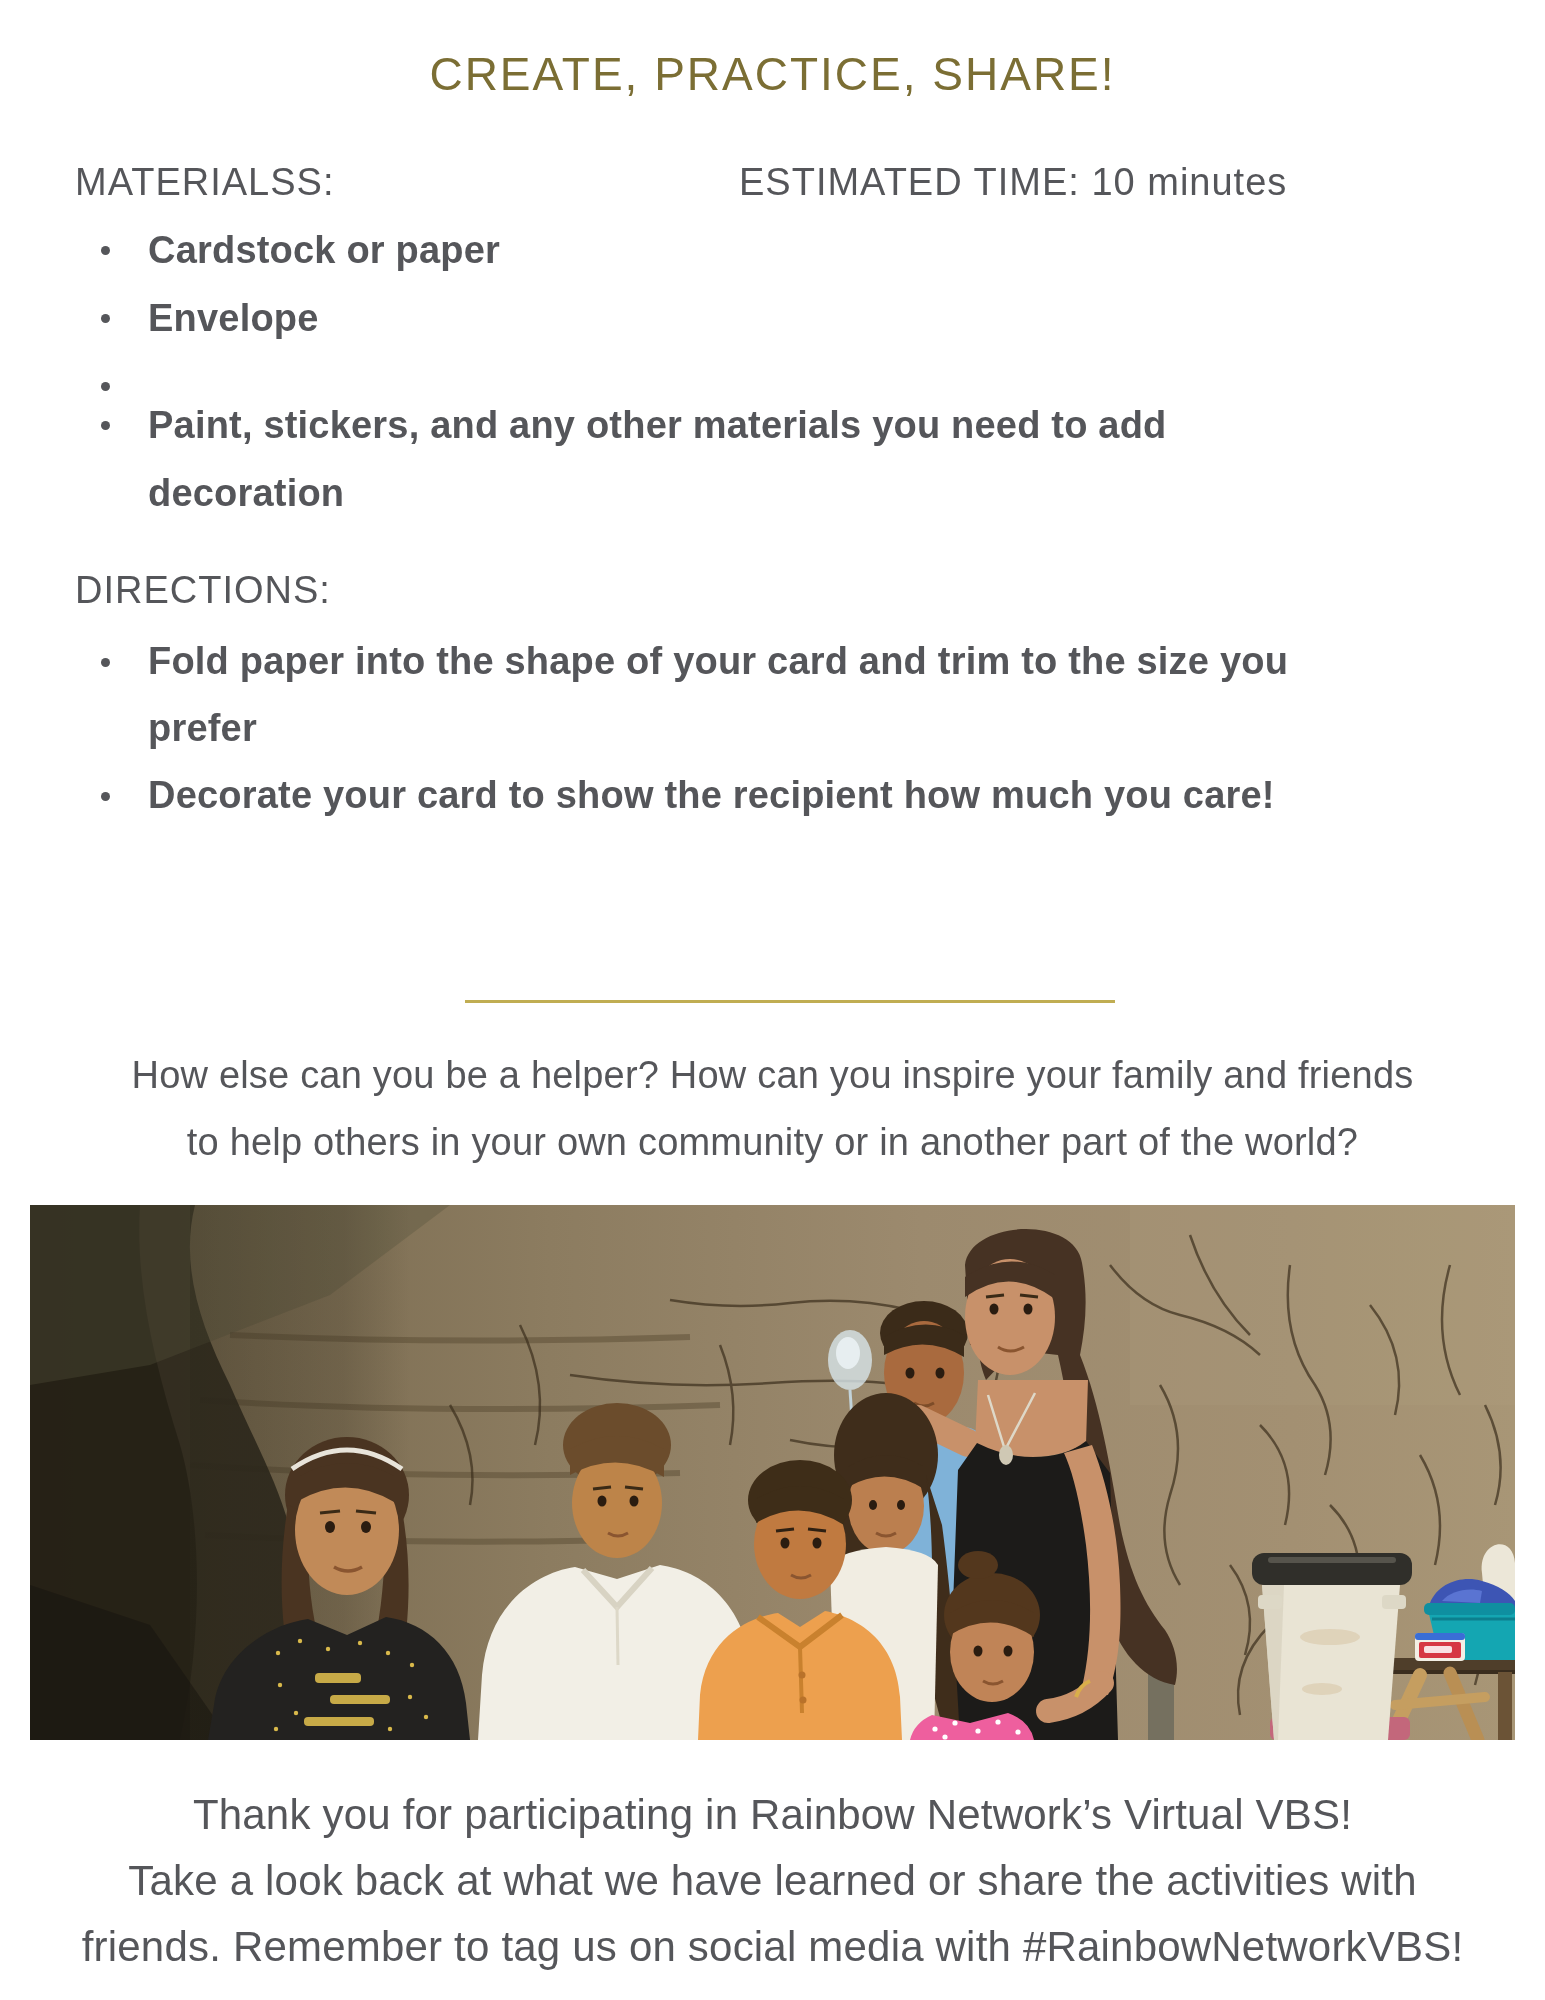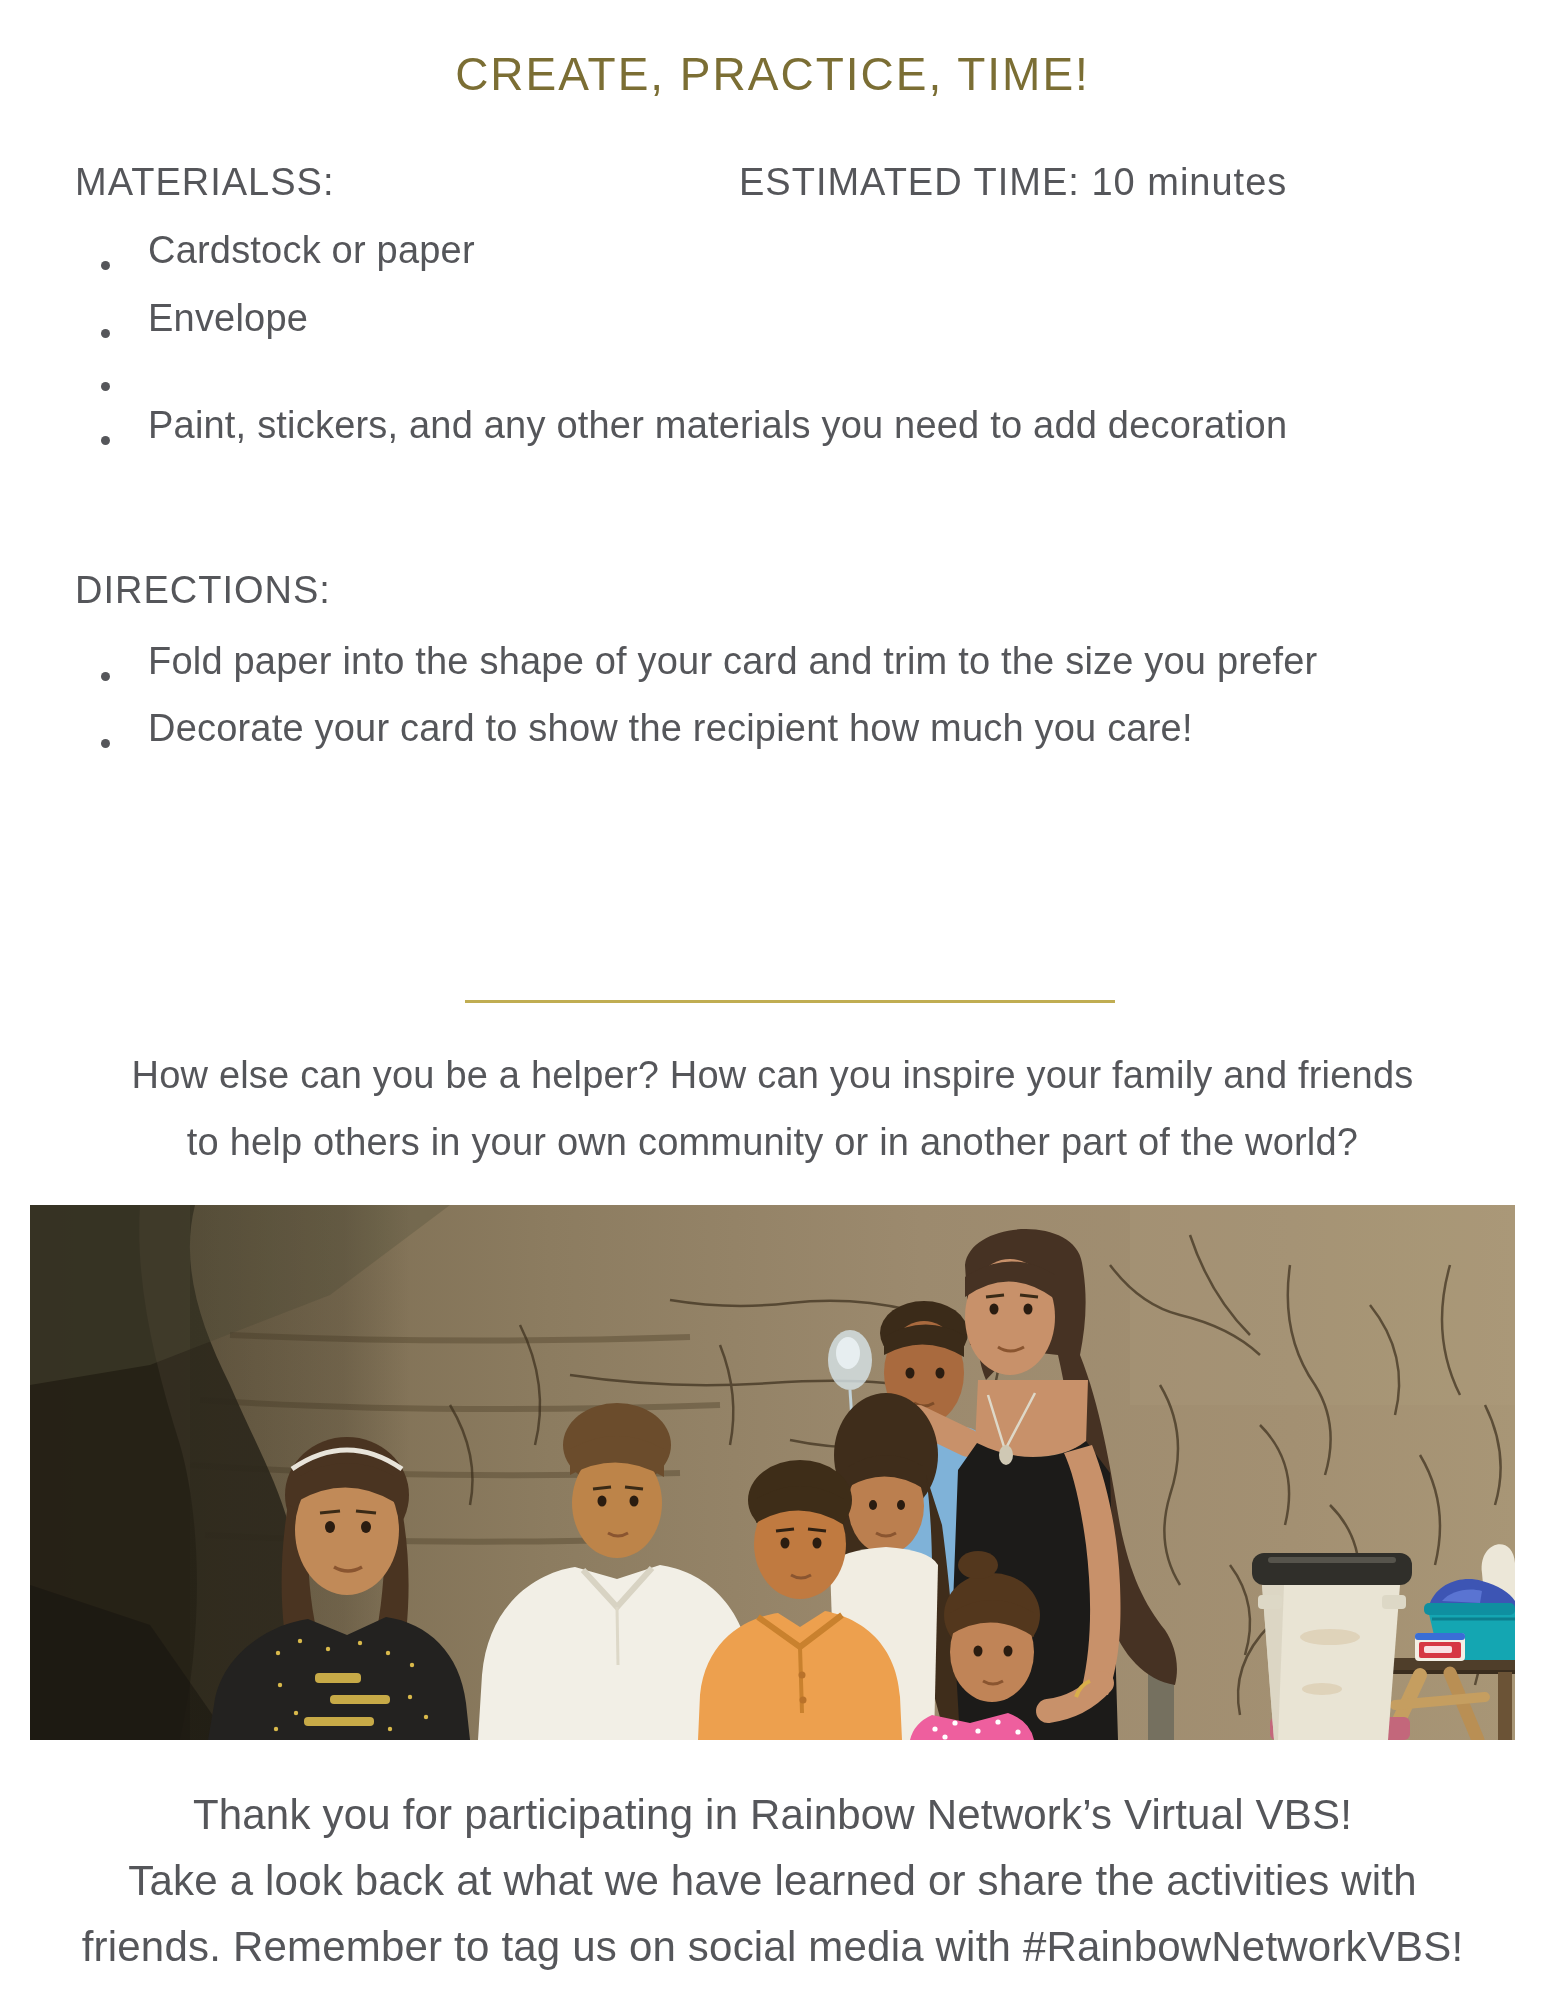--- a/index.html
+++ b/index.html
@@ -37,21 +37,21 @@
   .directions-heading { left: 75px; top: 556px; }
   .list {
     position: absolute;
     left: 75px;
     margin: 0; padding: 0;
     list-style: none;
     width: 1420px;
   }
   .materials-list { top: 216px; }
   .directions-list { top: 628px; }
-  .list li { display: flex; align-items: center; }
+  .list li { display: flex; align-items: flex-start; font-weight: bold; }
   .bullet {
     flex: none;
     width: 9px; height: 9px;
     border-radius: 50%;
     background: #55565a;
     margin: 30px 38px 0 26px;
   }
   .li-text {
     font-size: 38px;
     letter-spacing: 0.2px;
@@ -93,21 +93,21 @@
     letter-spacing: 0.2px;
     line-height: 66px;
     color: #55565a;
   }
 </style>
 </head>
 <body>
 
 <div class="page">
 
-  <h1 class="title">CREATE, PRACTICE, TIME!</h1>
+  <h1 class="title">CREATE, PRACTICE, SHARE!</h1>
 
   <div class="h-label materials-heading">MATERIALSS:</div>
   <div class="h-label estimated-time">ESTIMATED TIME: 10 minutes</div>
 
   <ul class="list materials-list">
     <li>
       <span class="bullet"></span>
       <span class="li-text">Cardstock or paper</span>
     </li>
     <li>

